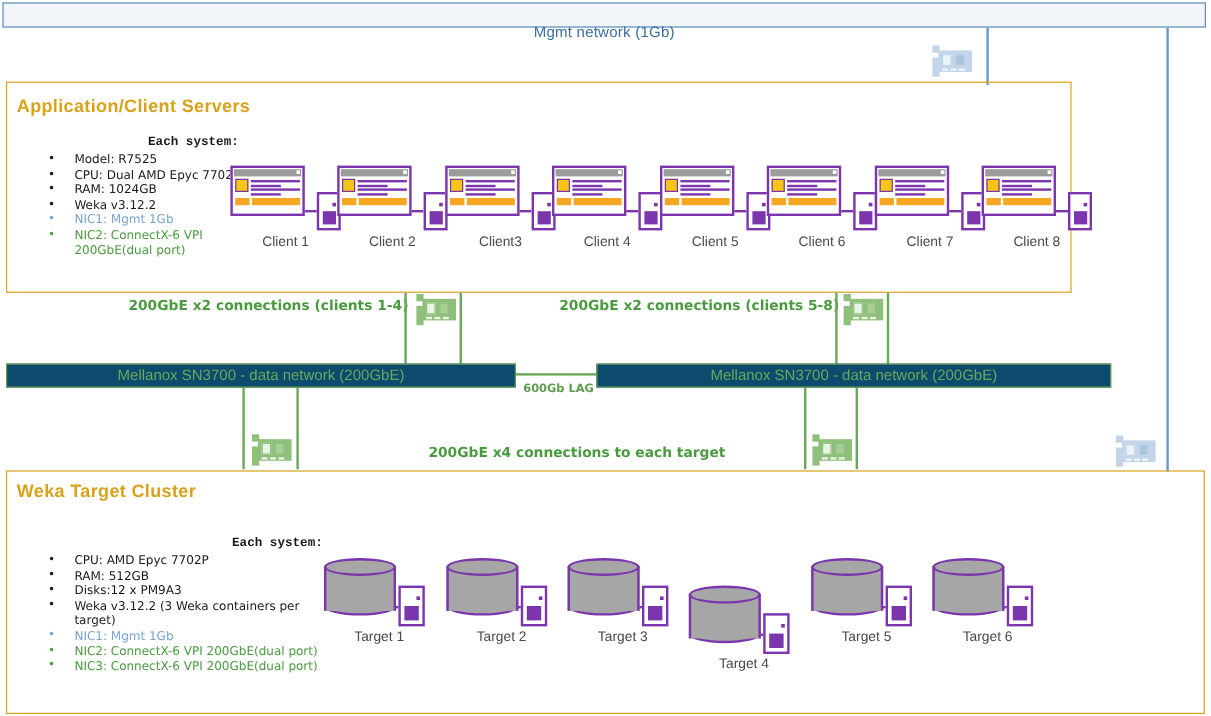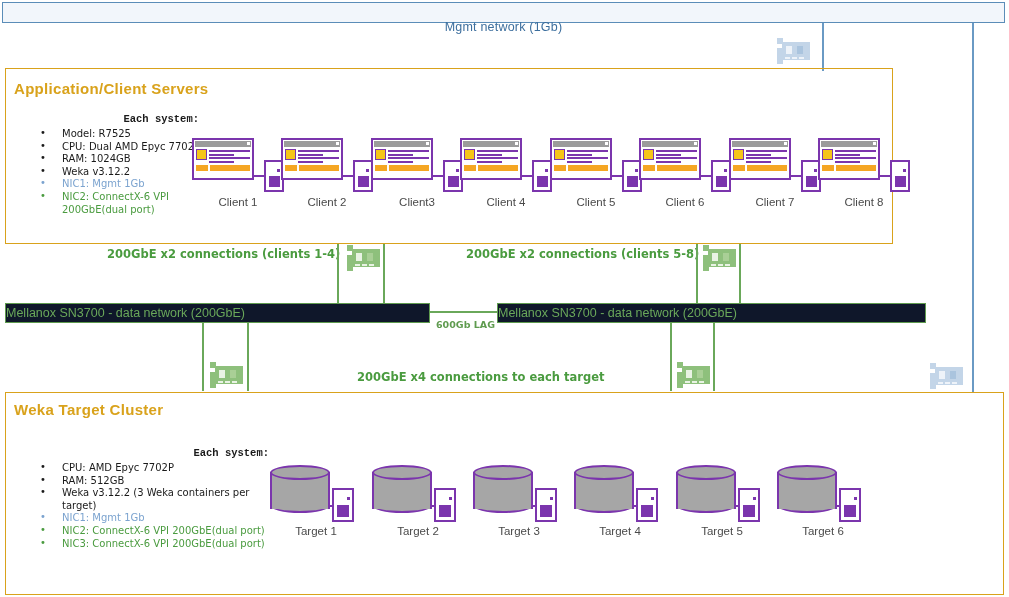--- a/index.html
+++ b/index.html
@@ -67,22 +67,22 @@
             background:#a6a6a6;border:2.5px solid #7b35ad;box-sizing:border-box;}
   .cyl .bot{position:absolute;left:0;bottom:0;width:60px;height:15px;border-radius:50%;
             background:#a6a6a6;border:2.5px solid #7b35ad;box-sizing:border-box;}
   .t-tower{position:absolute;left:62px;top:25px;width:22px;height:34px;
            border:2.5px solid #7b35ad;background:#ffffff;box-sizing:border-box;}
   .t-tower .blk{position:absolute;left:3px;bottom:3px;width:12px;height:12px;background:#7b35ad;}
   .t-tower .dot{position:absolute;right:2px;top:7px;width:3px;height:3px;background:#7b35ad;}
   .t-wire{position:absolute;left:22px;top:42px;width:42px;height:2px;background:#7b35ad;}
 
   
-  .switch{background:#0f172a;border:1.5px solid #5f9b4f;box-sizing:border-box;
-          display:flex;align-items:center;}
+  .switch{background:#0c4a6e;border:1.5px solid #5f9b4f;box-sizing:border-box;
+          display:flex;align-items:center;justify-content:center;}
   .switch .lbl{font-size:12.5px;color:#6aa85a;}
   #lag-label{font-size:9.5px;font-weight:bold;color:#5f9b4f;
              font-family:"DejaVu Sans",sans-serif;}
 
   
   .gline{background:#6aa85a;width:2px;}
   .conn-label{font-size:11.5px;font-weight:bold;color:#4a9b3f;
               font-family:"DejaVu Sans",sans-serif;white-space:nowrap;}
 
   
@@ -449,20 +449,21 @@
 <div class="conn-label abs" style="left:357px;top:370px;">200GbE x4 connections to each target</div>
 
 <div class="group abs" style="left:5px;top:392px;width:999px;height:203px;"></div>
 <div class="group-title abs" style="left:14px;top:401px;">Weka Target Cluster</div>
 
 <div class="abs" style="left:24px;top:447px;width:245px;">
   <div class="spec-head">Each system:</div>
   <ul class="spec" id="target-spec-list">
       <li class="">CPU: AMD Epyc 7702P</li>
       <li class="">RAM: 512GB</li>
+      <li class="">Disks:12 x PM9A3</li>
       <li class="">Weka v3.12.2 (3 Weka containers per
 target)</li>
       <li class="blue">NIC1: Mgmt 1Gb</li>
       <li class="green">NIC2: ConnectX-6 VPI 200GbE(dual port)</li>
       <li class="green">NIC3: ConnectX-6 VPI 200GbE(dual port)</li>
     </ul>
 </div>
 
 <div id="target-nodes">
     <div class="target-node" style="left: 270px; top: 463px;">
@@ -503,21 +504,21 @@
           <div class="side"></div>
           <div class="top"></div>
         </div>
         <div class="t-tower">
           <div class="dot"></div>
           <div class="blk"></div>
         </div>
       </div>
       <div class="node-label">Target 3</div>
     </div>
-    <div class="target-node" style="left: 574px; top: 463px;">
+    <div class="target-node" style="left: 574px; top: 486px;">
       <div class="target-ico">
         <div class="t-wire"></div>
         <div class="cyl">
           <div class="bot"></div>
           <div class="side"></div>
           <div class="top"></div>
         </div>
         <div class="t-tower">
           <div class="dot"></div>
           <div class="blk"></div>

